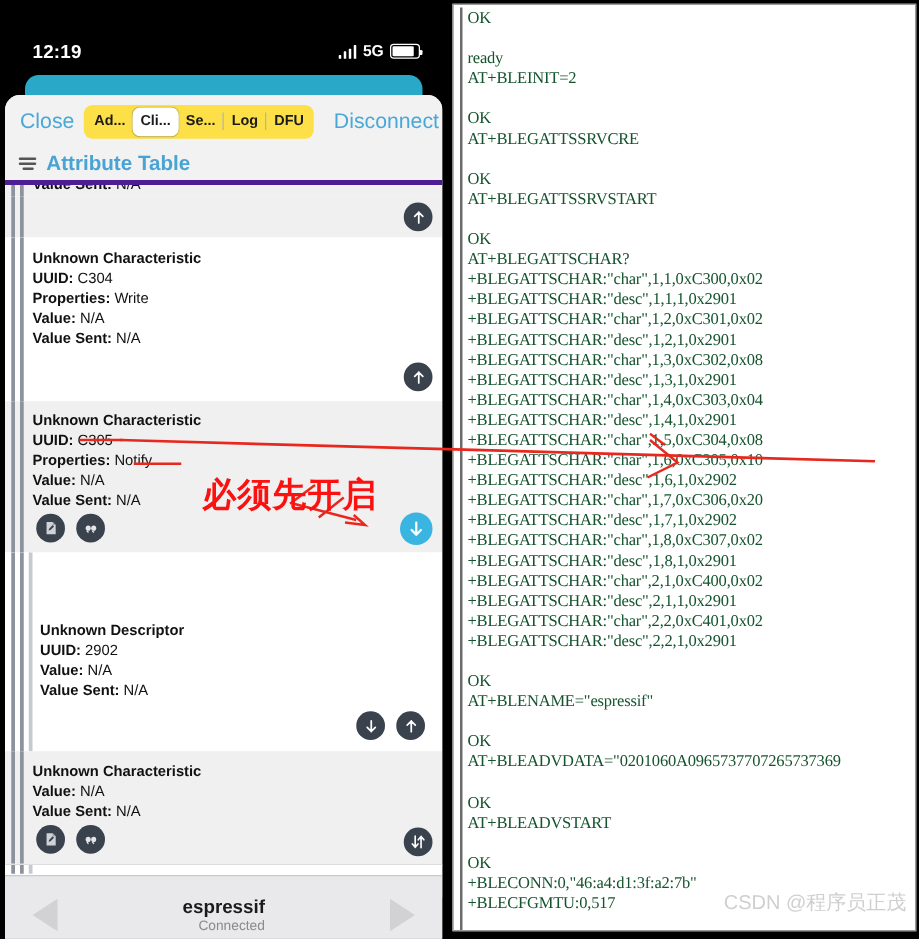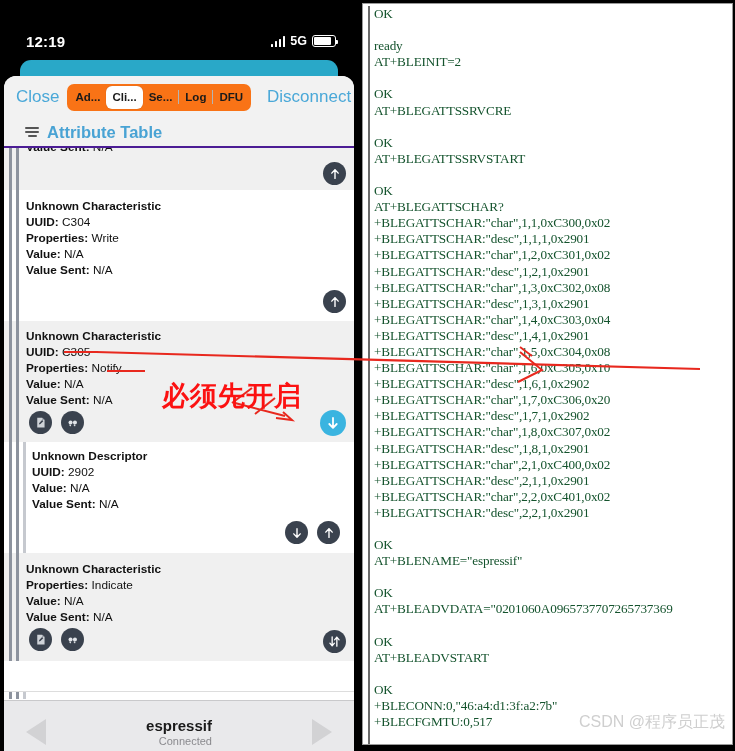--- a/index.html
+++ b/index.html
@@ -60,37 +60,37 @@
     background: #f2f2f2; border-radius: 12px 12px 0 0; overflow: hidden;
   }
 
   
   .toolbar {
     height: 42px; display: flex; align-items: center;
     padding: 0 12px; gap: 8px; background: #f2f2f2;
   }
   .tb-link { color: #4aa8d8; font-size: 17px; white-space: nowrap; }
   .seg {
-    display: flex; align-items: center; background: #f97316;
+    display: flex; align-items: center; background: #fde047;
     border-radius: 7px; padding: 2px; height: 27px;
   }
   .seg-item {
     font-size: 11.5px; font-weight: bold; color: #1a1a1a;
     padding: 0 6px; height: 23px; line-height: 23px;
     border-radius: 6px; white-space: nowrap; position: relative;
   }
   .seg-item.sel { background: #fff; box-shadow: 0 0 1px rgba(0,0,0,.3); }
   .seg-sep { width: 1px; height: 14px; background: #b4b4b4; }
   .tb-spacer { flex: 1; }
 
   
   .section-head {
     height: 30px; display: flex; align-items: center; gap: 7px;
-    padding: 0 20px; background: #f2f2f2;
-    border-bottom: 2px solid #4c1d95;
+    padding: 0 10px; background: #f2f2f2;
+    border-bottom: 4px solid #4c1d95;
   }
   .sec-title { color: #49a3d4; font-size: 16.5px; font-weight: bold; }
   .hamburger-icon { width: 16px; height: 16px; position: relative; }
   .hamburger-icon span {
     position: absolute; left: 1px; width: 14px; height: 1.8px;
     background: #555; border-radius: 1px;
   }
   .hamburger-icon span:nth-child(1){ top: 3px; }
   .hamburger-icon span:nth-child(2){ top: 7px; }
   .hamburger-icon span:nth-child(3){ top: 11px; width: 9px; left: 3.5px; }
@@ -338,21 +338,21 @@
               </div>
             </div>
           </div>
 
           <div class="row white">
             <div class="rails">
               <div class="rail r1"></div>
                 <div class="rail r2"></div>
                 <div class="rail r3"></div>
             </div>
-            <div class="row-body" style="padding-top:6px;padding-bottom:4px;padding-left:6px;">
+            <div class="row-body" style="padding-top:6px;padding-bottom:4px;padding-left:6px;margin-top:48px;">
               <div class="attr-title">Unknown Descriptor</div>
               <div class="attr-line"><b>UUID:</b> <span>2902</span></div>
               <div class="attr-line"><b>Value:</b> <span>N/A</span></div>
               <div class="attr-line"><b>Value Sent:</b> <span>N/A</span></div>
             </div>
           </div>
 
           <div class="row white gap-row" style="height:37px;">
             <div class="rails">
               <div class="rail r1"></div>
@@ -375,21 +375,20 @@
             </div>
           </div>
 
           <div class="row grey">
             <div class="rails">
               <div class="rail r1"></div>
                 <div class="rail r2"></div>
             </div>
             <div class="row-body" style="padding-top:8px;padding-bottom:4px;">
               <div class="attr-title">Unknown Characteristic</div>
-              <div class="attr-line"><b>Properties:</b> <span>Indicate</span></div>
               <div class="attr-line"><b>Value:</b> <span>N/A</span></div>
               <div class="attr-line"><b>Value Sent:</b> <span>N/A</span></div>
               <div class="btn-row">
                 <span class="icon-btn">
                   <svg width="13" height="13" viewBox="0 0 16 16">
                       <path d="M4 2h6l3 3v9H4z" fill="#cfd3d8"></path>
                       <path d="M10 2v3h3" fill="#9aa0a8"></path>
                       <path d="M6.5 8.5 10 5l1.4 1.4L7.9 9.9 6 10.4z" fill="#3a424e"></path>
                     </svg>
                 </span>

